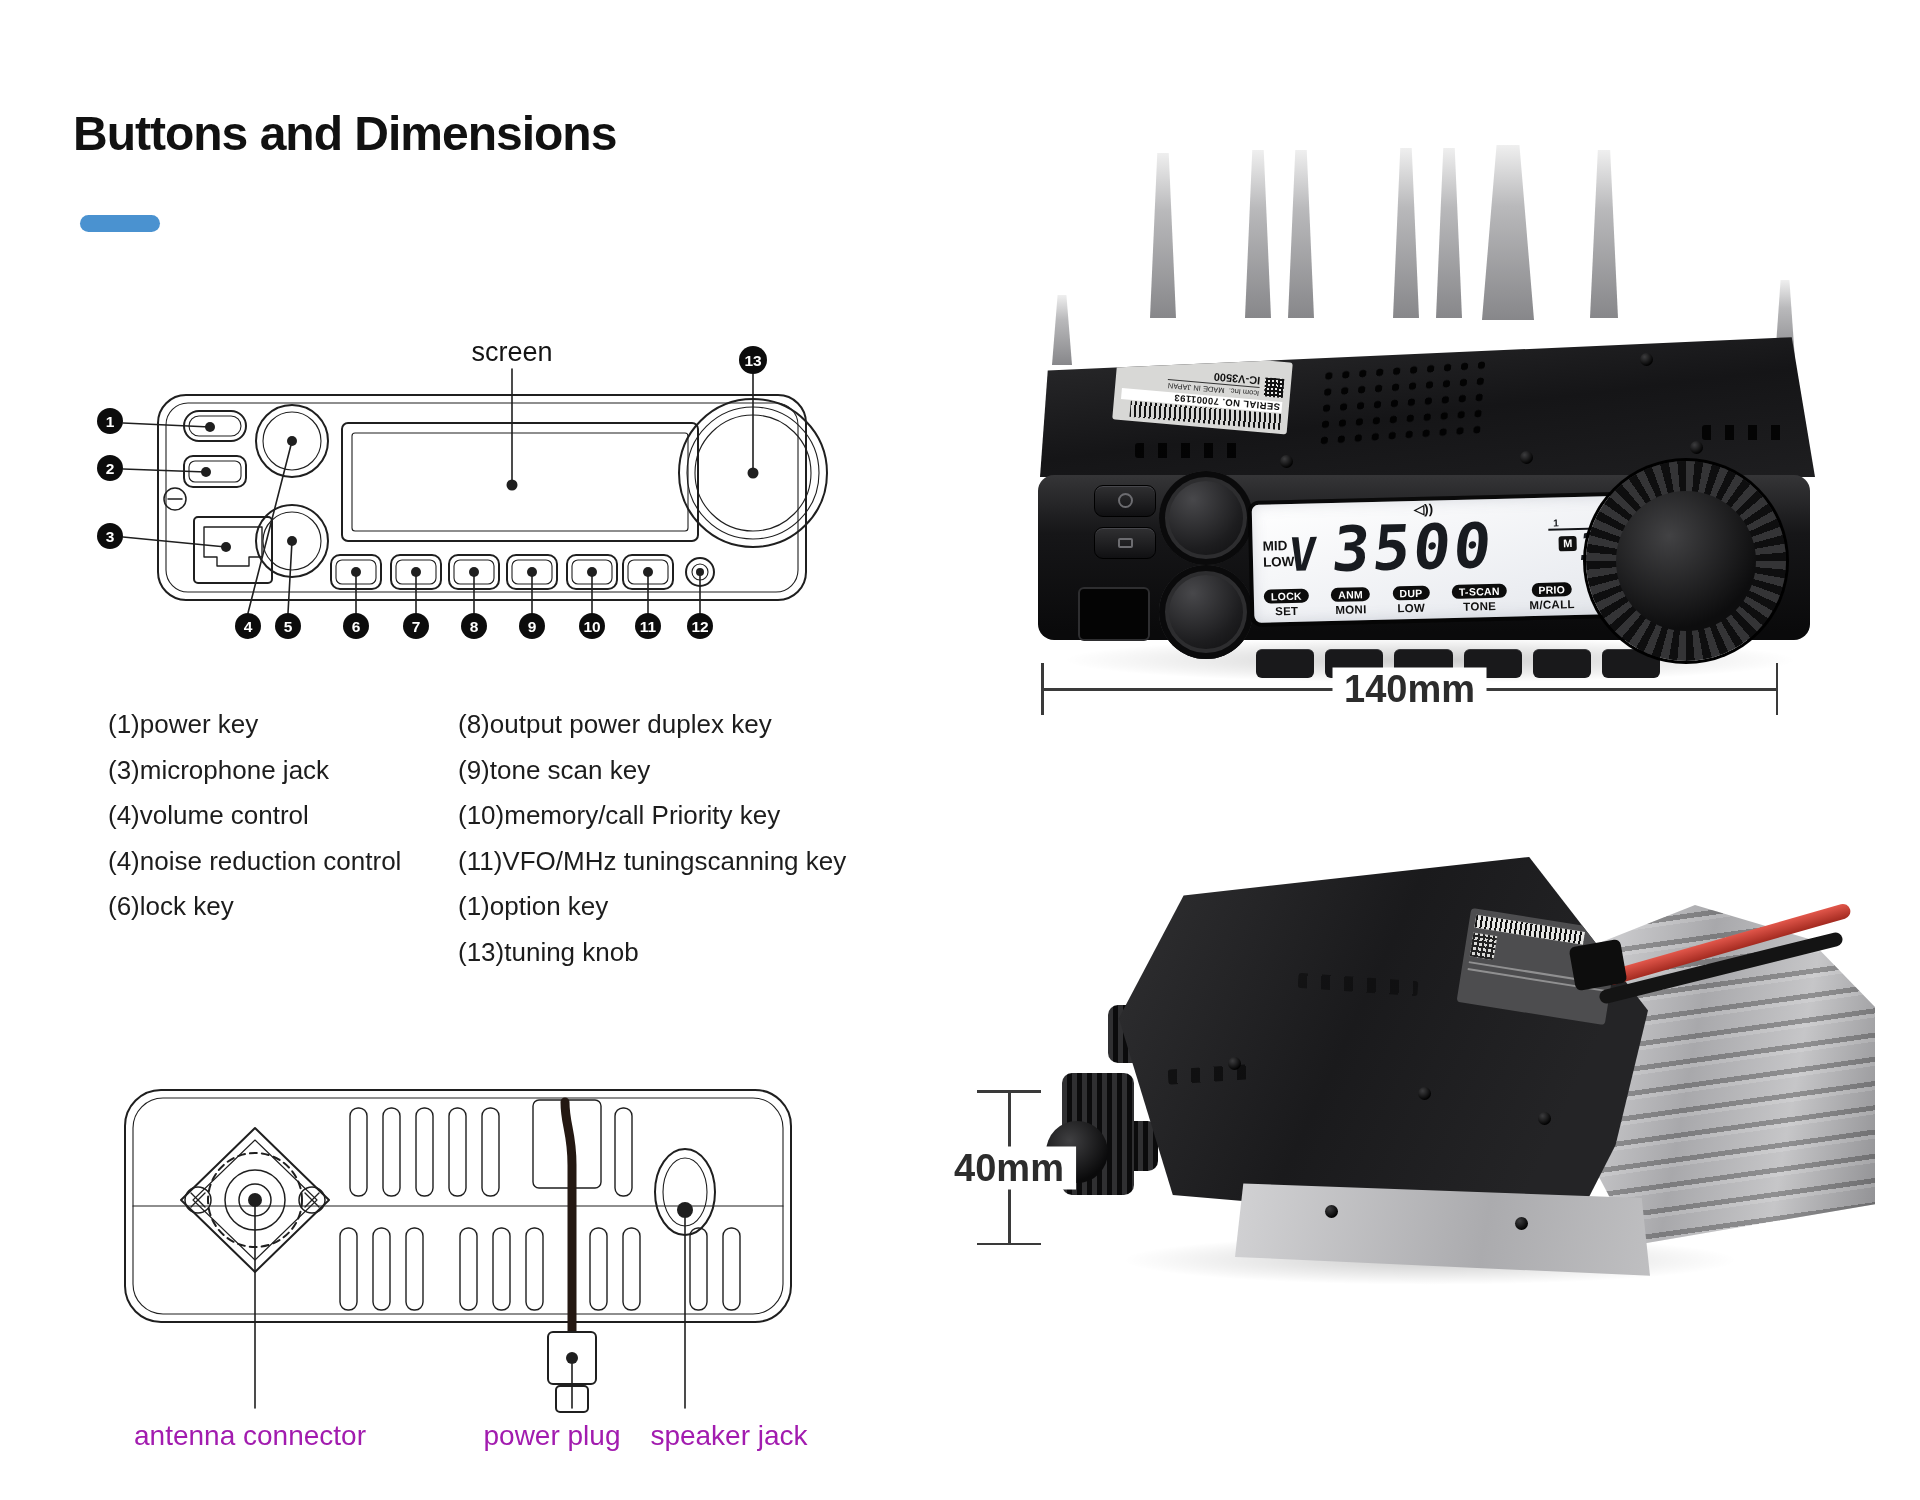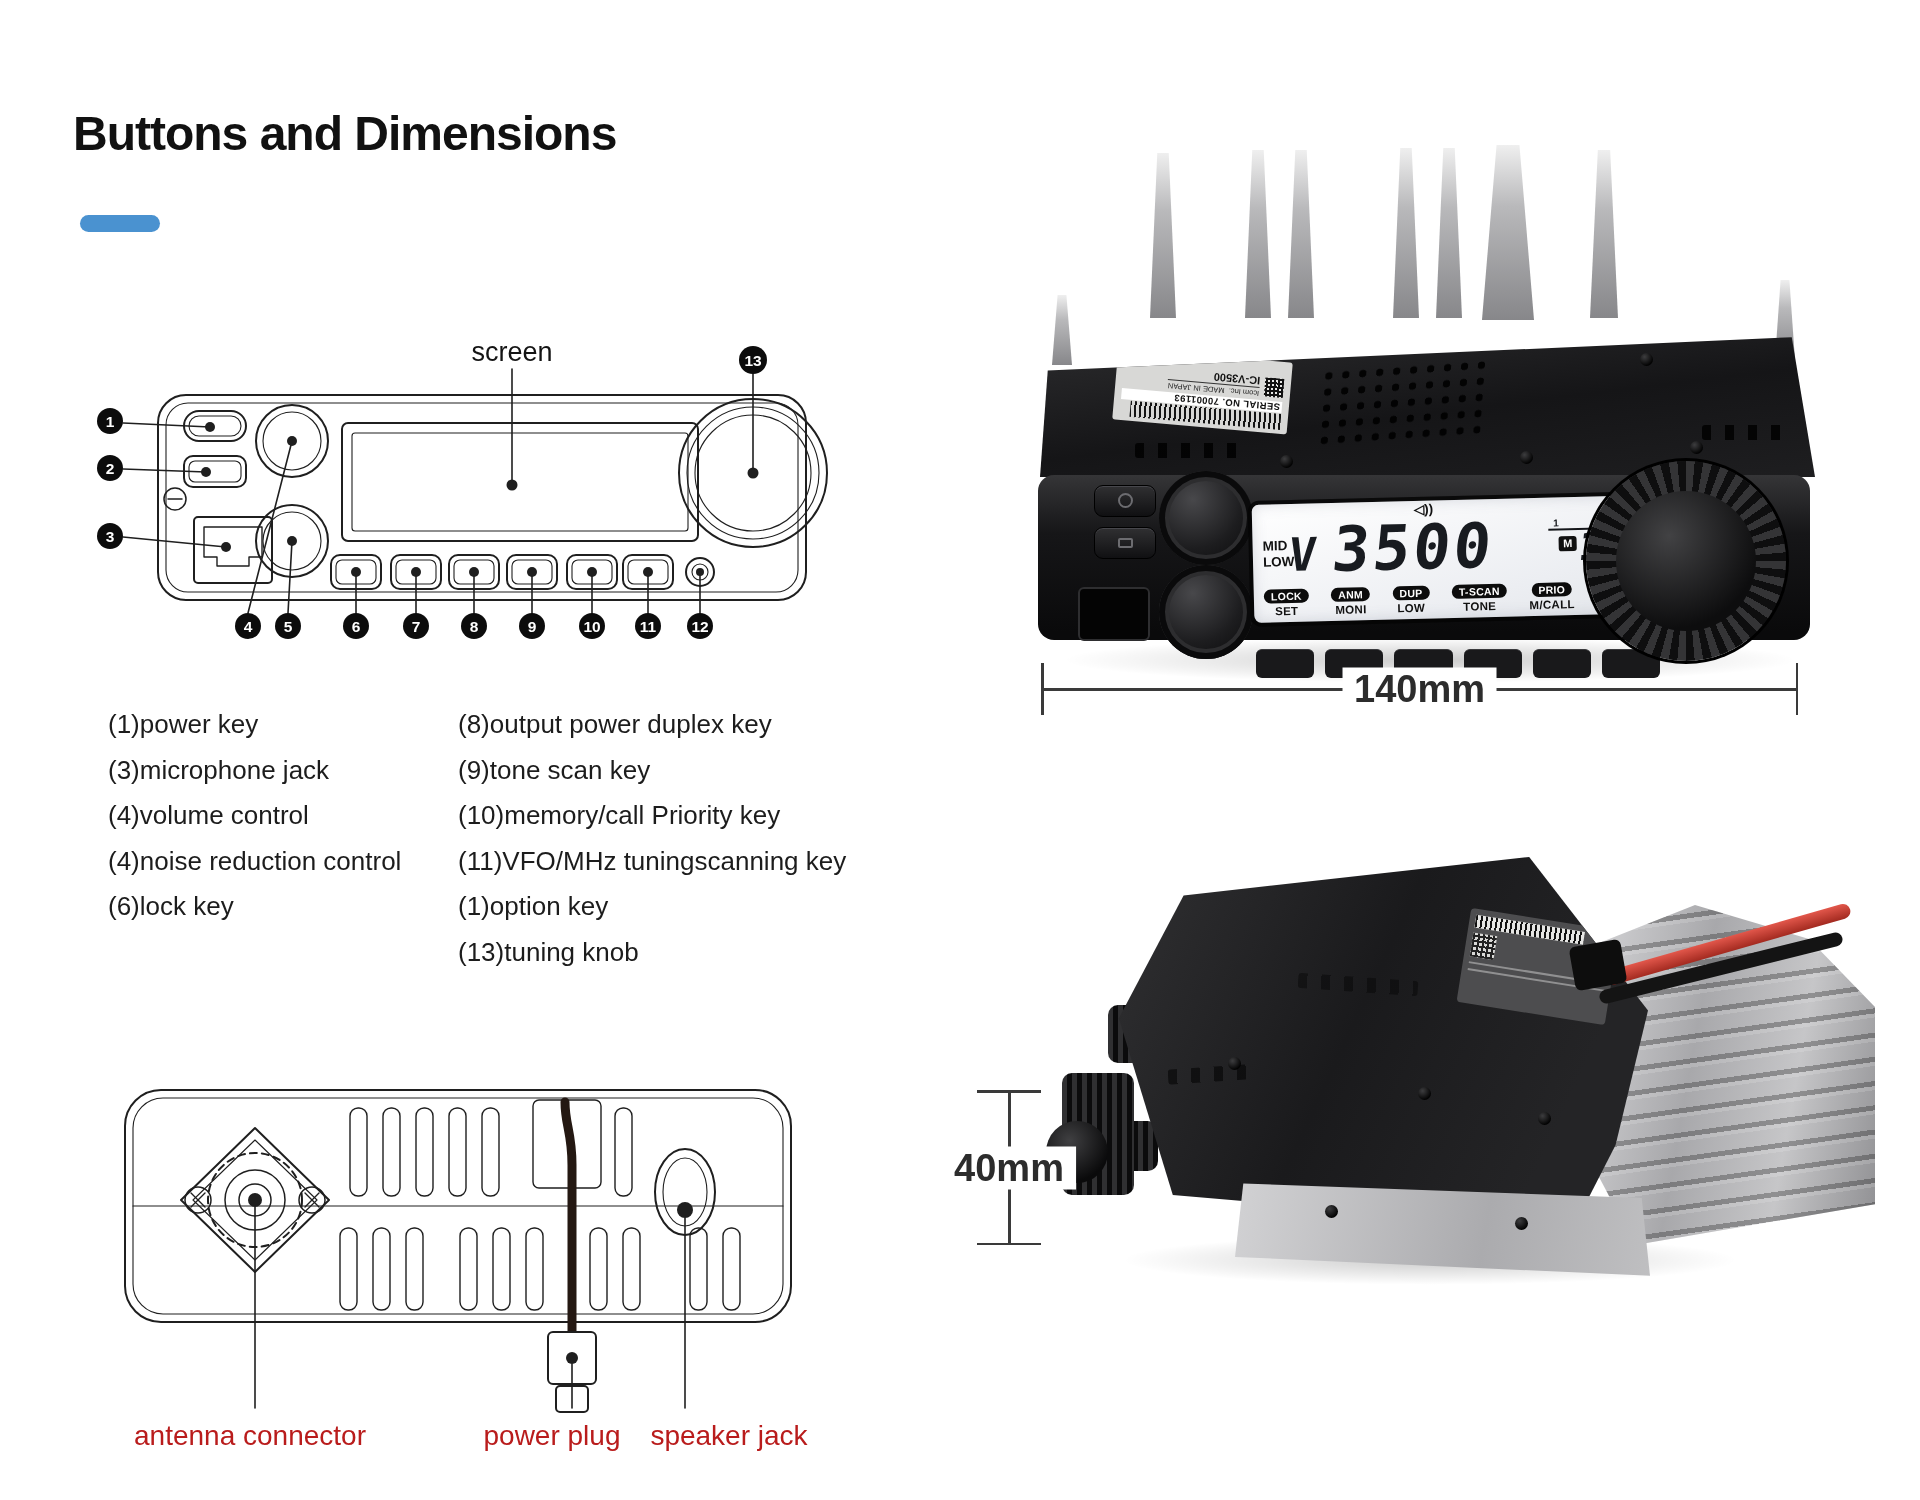--- a/index.html
+++ b/index.html
@@ -5,21 +5,21 @@
   html,body{margin:0;padding:0;background:#fff;}
   .canvas{position:relative;width:1920px;height:1500px;background:#ffffff;overflow:hidden;
           font-family:"Liberation Sans",sans-serif;color:#1f1f1f;}
   .abs{position:absolute;}
   
   .page-title{position:absolute;left:73px;top:106px;font-size:48px;font-weight:700;
               letter-spacing:-1px;color:#111;}
   .accent-bar{position:absolute;left:80px;top:215px;width:80px;height:17px;border-radius:9px;}
   
   svg text{font-family:"Liberation Sans",sans-serif;}
-  .diagram-label{position:absolute;font-size:28px;color:#b91c1c;text-align:center;}
+  .diagram-label{position:absolute;font-size:28px;color:#a21caf;text-align:center;}
   
   .list-col{position:absolute;font-size:26px;line-height:45.5px;color:#1c1c1c;}
   
   .dim{position:absolute;}
   .dim .rule{position:absolute;background:#3a3a3a;}
   .dim-text{position:absolute;left:50%;top:50%;transform:translate(-50%,-50%);
             background:#fff;padding:0 12px;font-size:38px;font-weight:600;color:#2c2c2c;
             white-space:nowrap;z-index:4;}
   
   .photo-top{position:absolute;left:1030px;top:145px;width:795px;height:540px;background:#fff;overflow:hidden;}
@@ -424,21 +424,21 @@
         <div></div>
         <div></div>
         <div></div>
         <div></div>
         <div></div>
       </div>
       <div class="big-knob"></div>
     </div>
   </div>
 
-  <div class="dim" style="left:1041px;top:663px;width:737px;height:52px;padding-left:20px;">
+  <div class="dim" style="left:1041px;top:663px;width:737px;height:52px;">
     <div class="rule" style="left:0;top:0;width:2.5px;height:52px;"></div>
     <div class="rule" style="right:0;top:0;width:2.5px;height:52px;"></div>
     <div class="rule" style="left:2px;right:2px;top:25px;height:2.5px;"></div>
     <div class="dim-text">140mm</div>
   </div>
 
   <div class="photo-bottom">
     <div class="shadow" style="left:120px;top:390px;width:620px;height:50px;"></div>
     <div class="pb-hs"></div>
     <div class="ridged" style="position:absolute;left:108px;top:160px;width:46px;height:58px;"></div>

